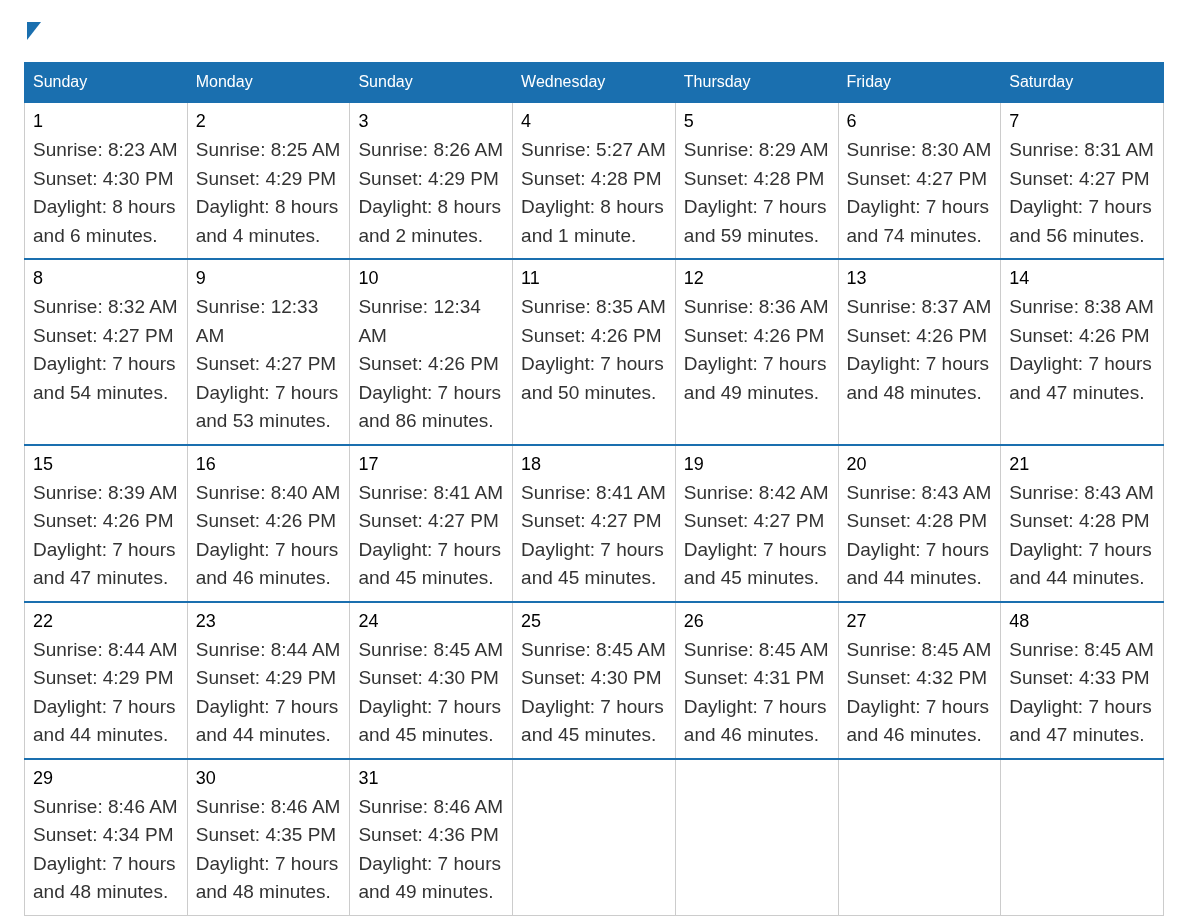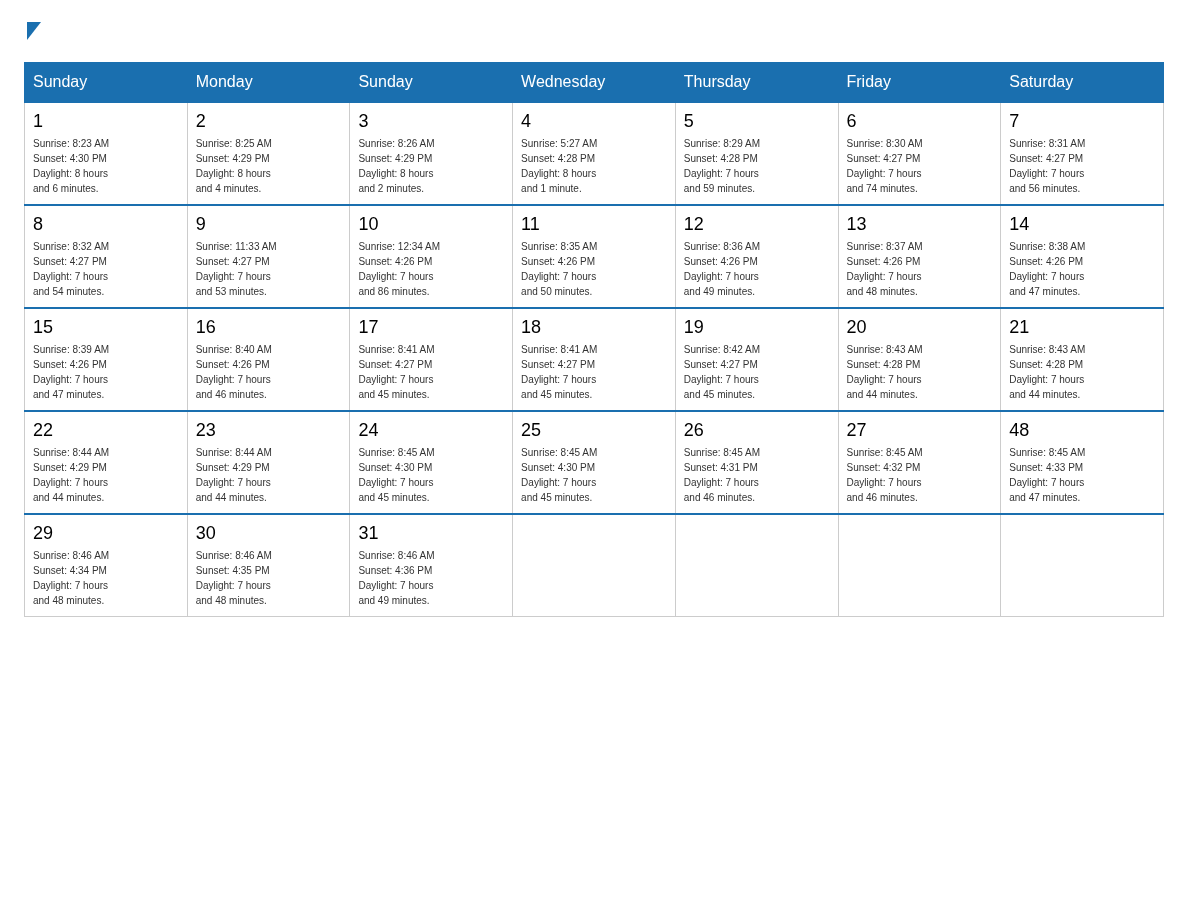--- a/index.html
+++ b/index.html
@@ -60,21 +60,21 @@
       border-top: 2px solid #1a6faf;
     }
     .day-number {
       font-size: 18px;
       font-weight: normal;
       color: #000;
       display: block;
       margin-bottom: 4px;
     }
     .day-info {
-      font-size: 10px;
+      font-size: 19px;
       line-height: 1.5;
       color: #333;
     }
     .empty-cell {
       background: #fff;
     }
     .logo-wrapper {
       display: flex;
       align-items: center;
     }
@@ -214,21 +214,21 @@
         <div class="day-info">
           <span>Sunrise: 8:32 AM</span><br>
           <span>Sunset: 4:27 PM</span><br>
           <span>Daylight: 7 hours</span><br>
           <span>and 54 minutes.</span>
         </div>
       </td>
         <td>
         <span class="day-number">9</span>
         <div class="day-info">
-          <span>Sunrise: 11:33 AM</span><br>
+          <span>Sunrise: 12:33 AM</span><br>
           <span>Sunset: 4:27 PM</span><br>
           <span>Daylight: 7 hours</span><br>
           <span>and 53 minutes.</span>
         </div>
       </td>
         <td>
         <span class="day-number">10</span>
         <div class="day-info">
           <span>Sunrise: 12:34 AM</span><br>
           <span>Sunset: 4:26 PM</span><br>

